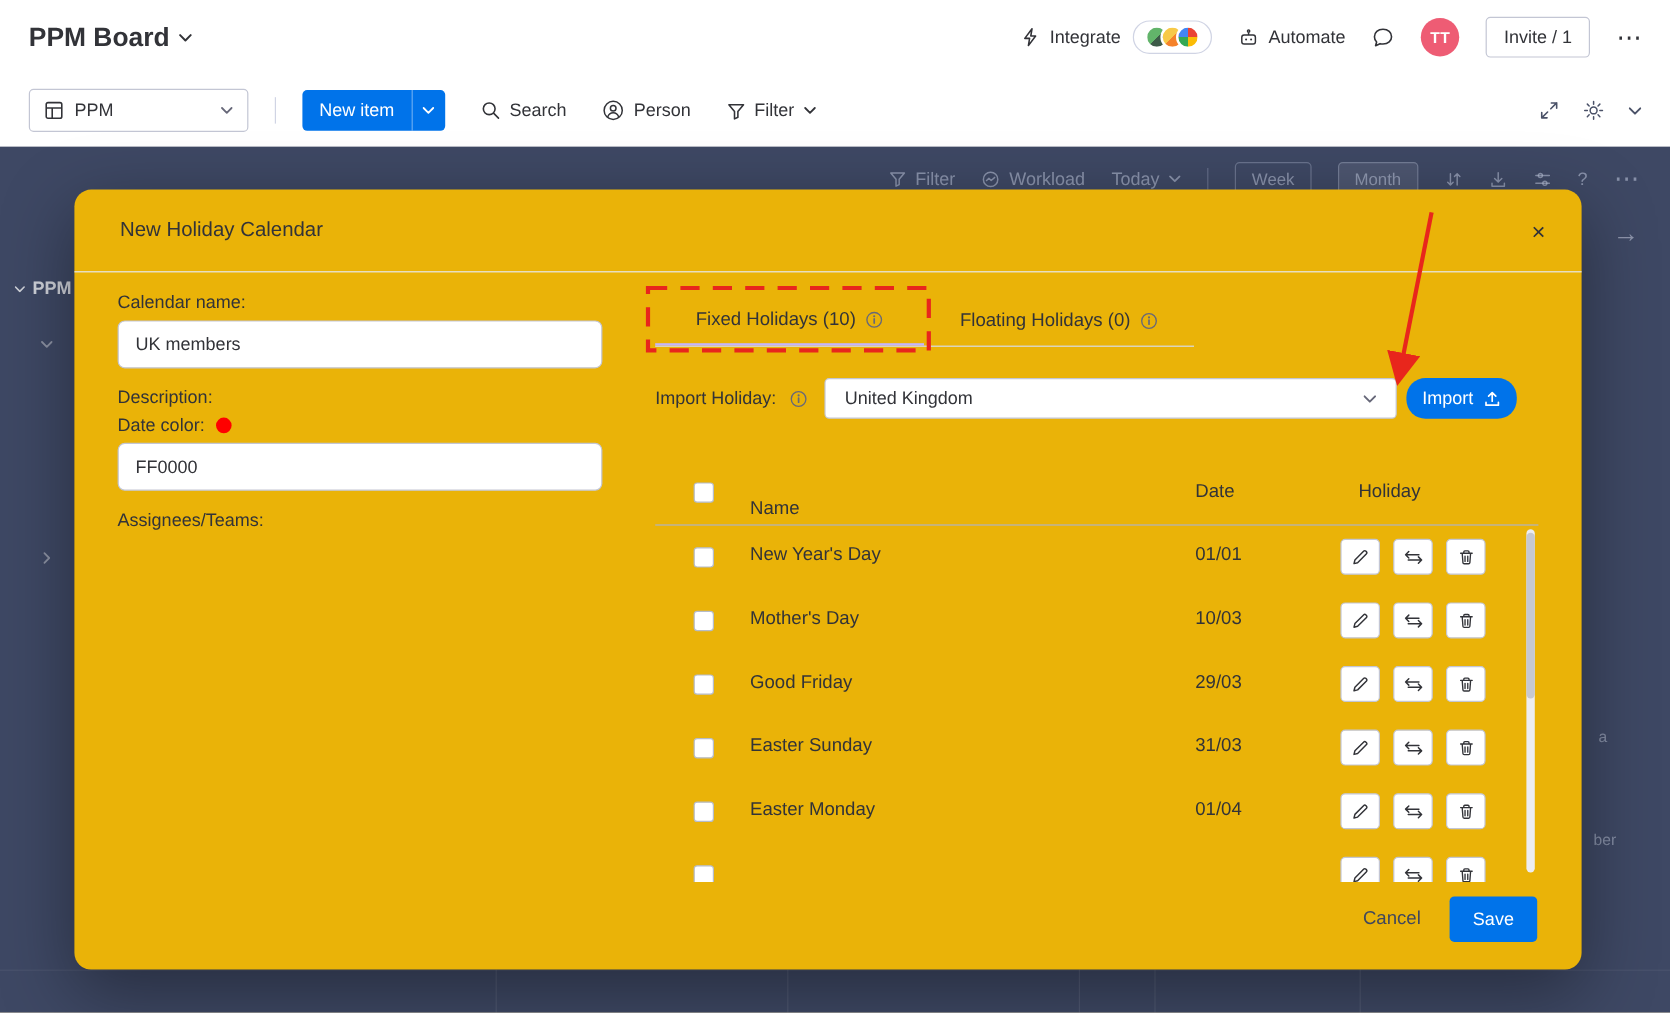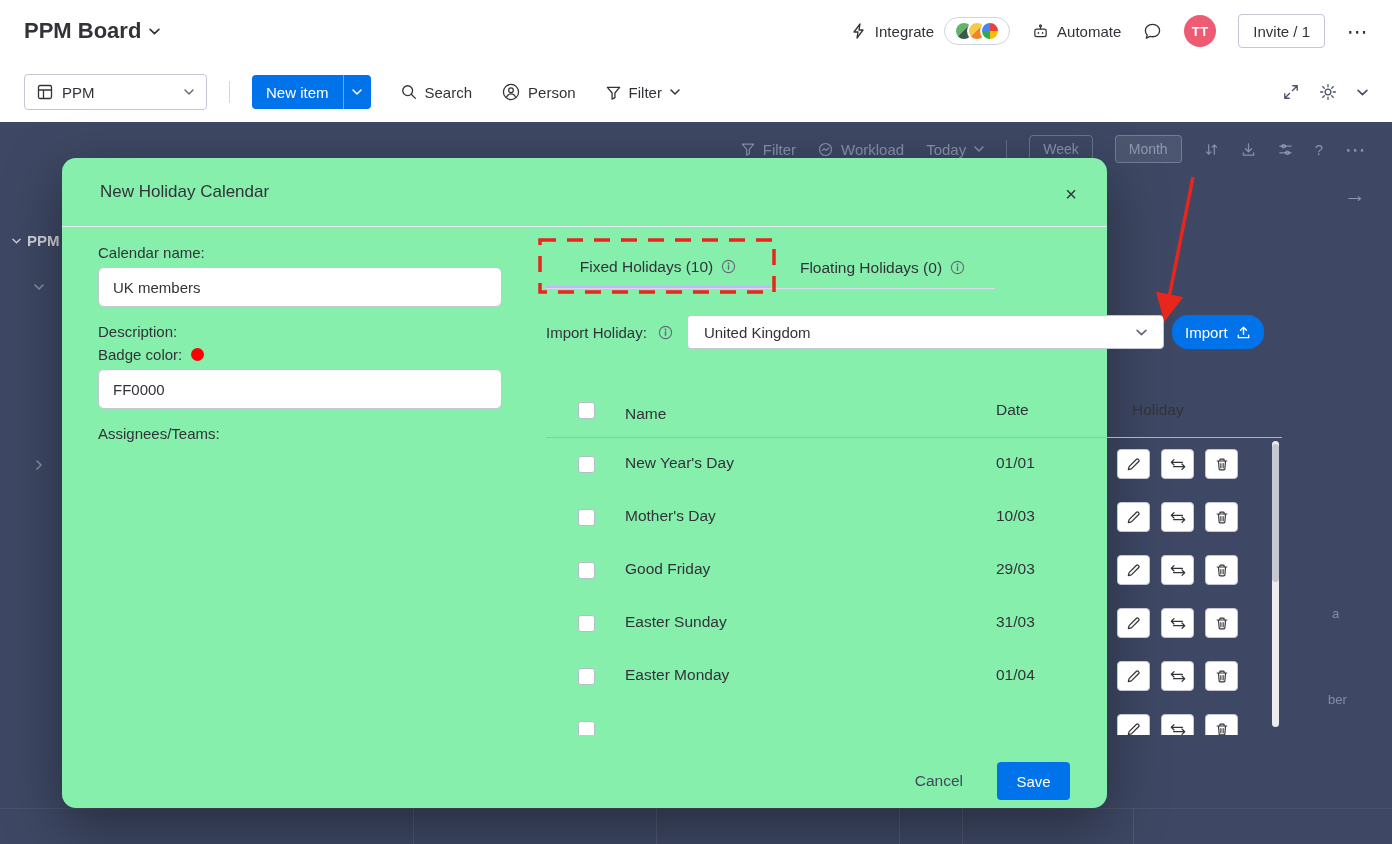--- a/index.html
+++ b/index.html
@@ -43,21 +43,21 @@
   .btb .bdiv{width:1px;height:18px;background:rgba(187,195,217,.3)}
   .b-arrow{position:absolute;top:60px;right:26px;font-size:22px;color:rgba(205,212,230,.55)}
   .b-grp{position:absolute;left:12px;top:110px;display:flex;align-items:center;gap:6px;color:rgba(255,255,255,.75);font-weight:700;font-size:15px}
   .b-grp .clip{width:40px;overflow:hidden;white-space:nowrap}
   .b-chev{position:absolute;color:rgba(255,255,255,.4)}
   .b-frag{position:absolute;color:rgba(200,207,226,.5);font-size:13px}
   .vline{position:absolute;top:686px;bottom:0;width:1px;background:rgba(255,255,255,.09)}
   .hline{position:absolute;top:686px;left:0;right:0;height:1px;background:rgba(255,255,255,.06)}
 
   
-  .modal{position:absolute;left:62px;top:158px;width:1045px;height:650px;background:#86efac;border-radius:14px;box-shadow:0 18px 60px rgba(0,0,0,.38);z-index:2}
+  .modal{position:absolute;left:62px;top:158px;width:1256px;height:650px;background:#eab308;border-radius:14px;box-shadow:0 18px 60px rgba(0,0,0,.38);z-index:2}
   .m-hdr{height:69px;border-bottom:1px solid #e6e9ef;display:flex;align-items:center;padding:0 38px;font-size:17px}
   .m-close{position:absolute;top:22px;right:26px;font-size:20px;line-height:1;color:#323338;padding:4px}
 
   .m-left{position:absolute;left:36px;top:86px;width:404px}
   .f-label{font-size:15px;margin-bottom:6px;display:flex;align-items:center}
   .f-input{width:100%;height:40px;border:1px solid #c3c6d4;border-radius:6px;padding:0 14px;font-size:15px;color:#323338;margin-bottom:16px;outline:none}
   textarea.f-input{height:105px;padding:11px 14px;resize:none;font-family:inherit}
   .f-input::placeholder{color:#a7acba}
   .f-select{width:100%;height:40px;border:1px solid #c3c6d4;border-radius:6px;display:flex;align-items:center;padding:0 14px;font-size:15px;color:#a7acba;background:#fff}
   .f-select .chev{margin-left:auto;color:#676879}
@@ -71,36 +71,36 @@
   .tab .info{color:#676879}
 
   .imp{display:flex;align-items:center;margin-top:26px;font-size:15px}
   .imp .info{margin-left:11px;color:#676879}
   .imp-select{width:477px;height:34px;border:1px solid #c3c6d4;border-radius:4px;display:flex;align-items:center;padding:0 16px;font-size:15px;margin-left:14px;background:#fff}
   .imp-select .chev{margin-left:auto;color:#676879}
   .imp-btn{margin-left:8px;width:92px;height:34px;background:#0073ea;color:#fff;border-radius:16px;display:flex;align-items:center;justify-content:center;gap:8px;font-size:15px}
 
   .thead{position:absolute;left:0;right:0;top:170px;height:28px;font-size:15.5px}
   .thead .cbx{top:5px}
-  .th-name{position:absolute;left:79px;top:8px}
+  .th-name{position:absolute;left:79px;top:18px}
   .th-date{position:absolute;left:450px;top:4px}
   .th-actions{position:absolute;left:586px;top:4px}
   .tdivider{position:absolute;left:0;right:0;top:210px;height:1px;background:#aeb3c2}
   .tbody{position:absolute;left:0;right:0;top:211px;height:297px;overflow:hidden}
   .trow{position:relative;height:53px;font-size:15.5px}
   .cbx{position:absolute;left:32px;width:17px;height:17px;border:1px solid #b6bcc9;border-radius:3px;background:#fff}
   .trow .cbx{top:18px}
   .tname{position:absolute;left:79px;top:16px}
   .tdate{position:absolute;left:450px;top:16px}
   .acts{position:absolute;left:571px;top:11px;display:flex;gap:11px}
   .abtn{width:33px;height:30px;border:1px solid #c3c6d4;border-radius:4px;background:#fff;display:flex;align-items:center;justify-content:center;color:#323338;padding:0}
   .scrollbar{position:absolute;left:726px;top:214px;width:7px;height:286px;background:#ededf1;border-radius:4px}
   .scroll-thumb{position:absolute;left:0;top:3px;width:7px;height:138px;background:#c6c8d1;border-radius:4px}
 
-  .m-footer{position:absolute;right:37px;bottom:8px;display:flex;align-items:center;gap:30px}
+  .m-footer{position:absolute;right:37px;bottom:23px;display:flex;align-items:center;gap:20px}
   .cancel{font-size:15.5px;color:#41485c;padding:6px 4px}
   .save{width:73px;height:38px;background:#0073ea;color:#fff;border-radius:4px;display:flex;align-items:center;justify-content:center;font-size:15px}
 
   
   .anno{position:absolute;z-index:5;pointer-events:none}
   .red-box{left:537px;top:237px}
   .red-arrow{left:1145px;top:172px}
 </style>
 </head>
 <body>
@@ -344,21 +344,21 @@
     <div class="m-hdr">
       <span>New Holiday Calendar</span>
     </div>
     <button class="m-close">×</button>
 
     <div class="m-left">
       <div class="f-label">Calendar name:</div>
       <input class="f-input" value="UK members" style="">
       <div class="f-label">Description:</div>
       <div class="f-label">
-        <span>Badge color:</span>
+        <span>Date color:</span>
         <span class="dot"></span>
       </div>
       <input class="f-input" value="FF0000" style="">
       <div class="f-label">Assignees/Teams:</div>
     </div>
 
     <div class="m-right">
       <div class="tabs">
         <div class="tab active">
           <span>Fixed Holidays (10)</span>

